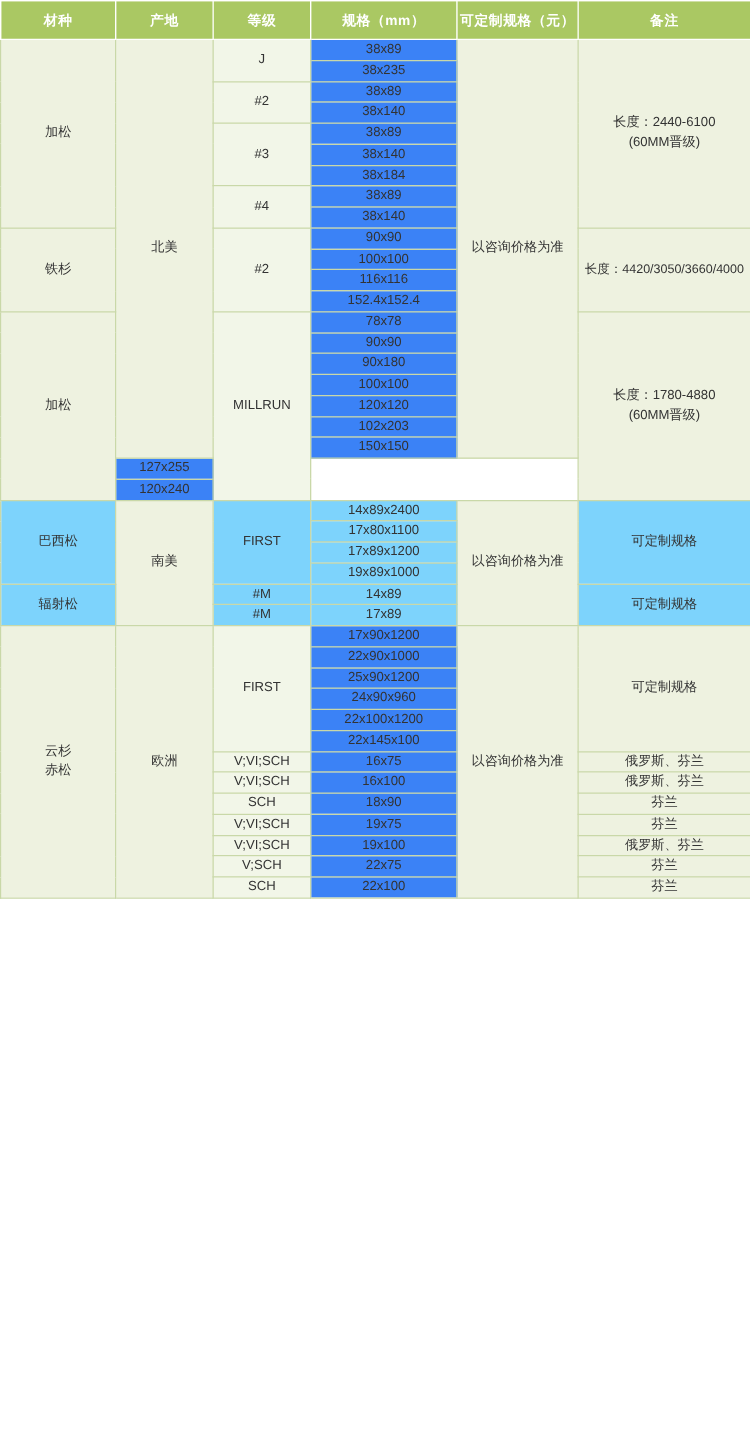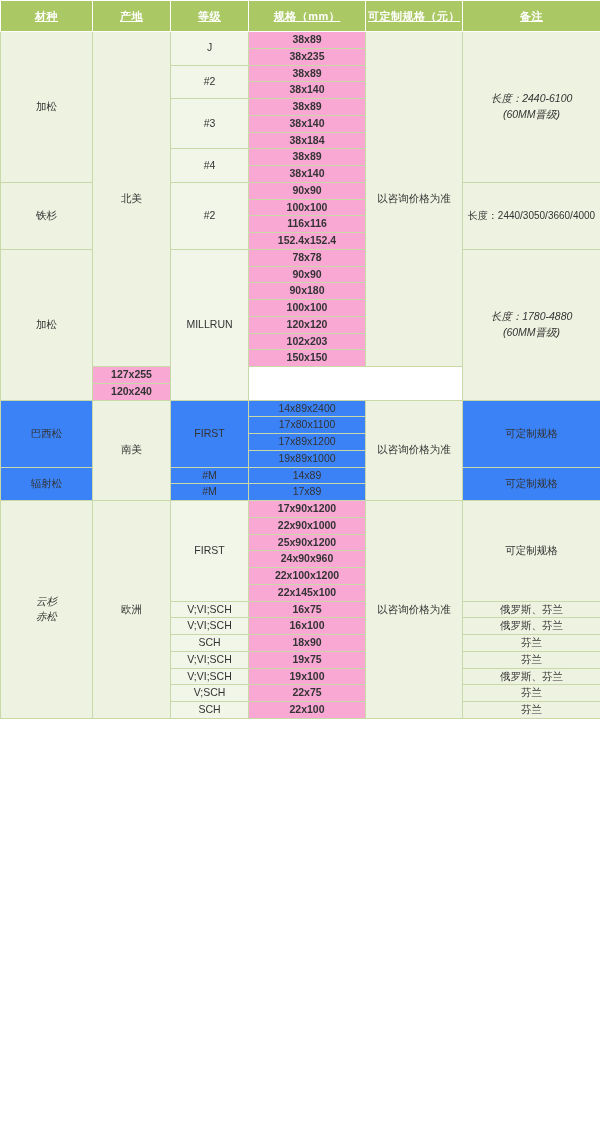--- a/index.html
+++ b/index.html
@@ -19,45 +19,44 @@
     table-layout: fixed;
   }
   table.spec-table th {
     background: #aac863;
     color: #ffffff;
     font-size: 11px;
     font-weight: bold;
     height: 28px;
     border: 1px solid #ffffff;
     letter-spacing: 0.5px;
-    text-decoration: underline;
   }
   table.spec-table td {
     border: 1px solid #c9d8a8;
     font-size: 10.5px;
     color: #333333;
     text-align: center;
     vertical-align: middle;
     padding: 0 2px;
     line-height: 1.5;
   }
   
   td.t-light   { background: #eef2e0; }
   td.t-lighter { background: #f2f6e8; }
-  td.t-white   { background: #3b82f6; }
-  td.t-pale    { background: #f9a8d4; font-weight: bold; }
+  td.t-white   { background: #7dd3fc; }
+  td.t-pale    { background: #3b82f6; }
 
   .col-1 { width: 92px; }
   .col-2 { width: 78px; }
   .col-3 { width: 78px; }
   .col-4 { width: 117px; }
   .col-5 { width: 97px; }
   .col-6 { width: 138px; }
 
-  td.multiline { line-height: 1.45; font-style: italic; }
+  td.multiline { line-height: 1.45; }
   .nowrap { white-space: nowrap; }
 </style>
 </head>
 <body>
 
 <table class="spec-table">
   <colgroup>
     <col class="col-1">
       <col class="col-2">
       <col class="col-3">
@@ -117,21 +116,21 @@
     </tr>
     <tr>
       <td class="t-pale">38x140</td>
     </tr>
 
     <tr>
       <td class="t-light" rowspan="4">铁杉</td>
       <td class="t-lighter" rowspan="4">#2</td>
       <td class="t-pale">90x90</td>
       <td class="t-light" rowspan="4">
-        <div class="nowrap" style="font-size:10px;">长度：2440/3050/3660/4000</div>
+        <div class="nowrap" style="font-size:10px;">长度：4420/3050/3660/4000</div>
       </td>
     </tr>
     <tr>
       <td class="t-pale">100x100</td>
     </tr>
     <tr>
       <td class="t-pale">116x116</td>
     </tr>
     <tr>
       <td class="t-pale">152.4x152.4</td>

